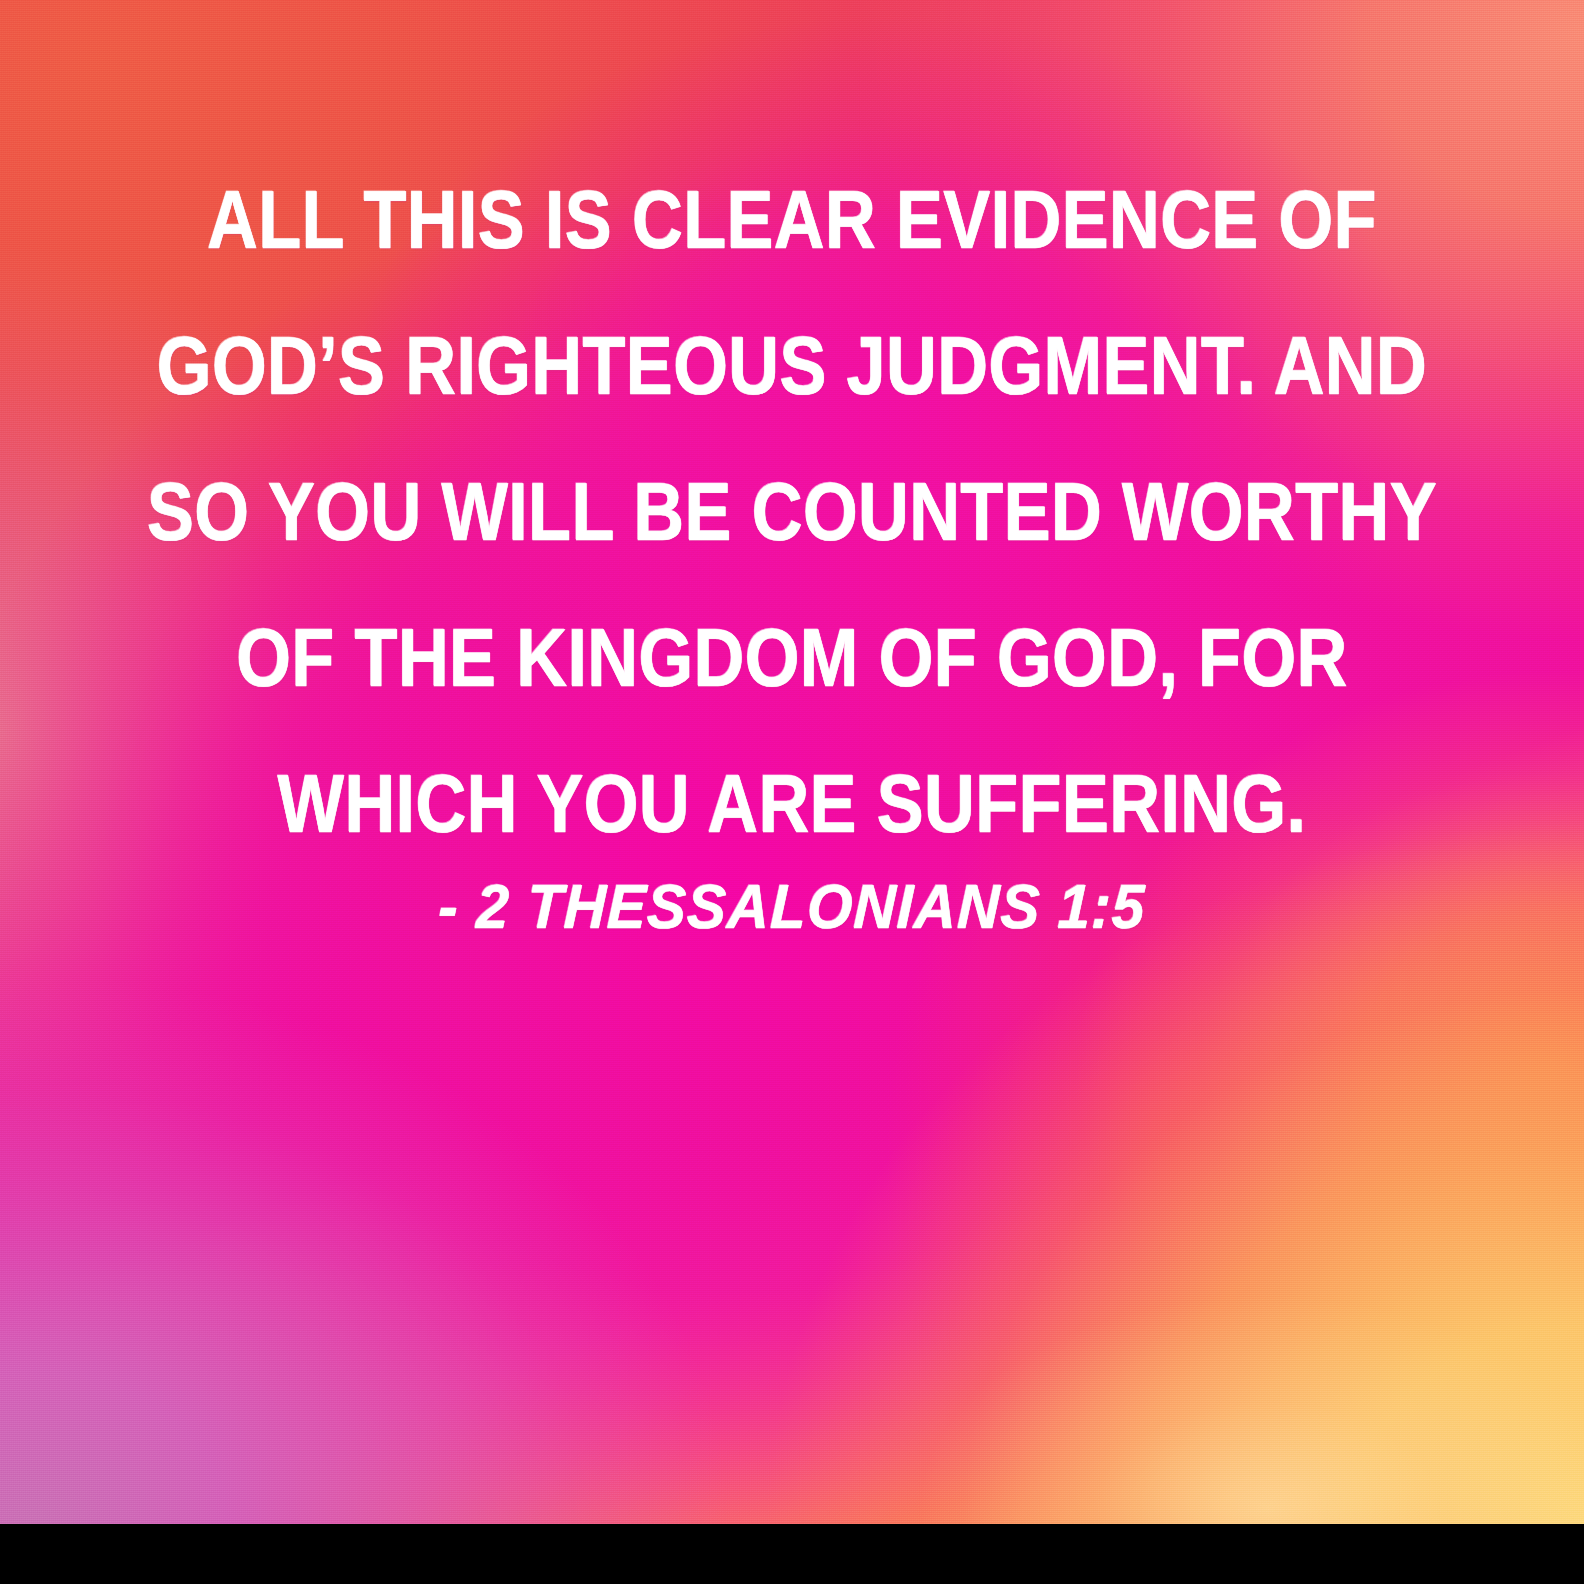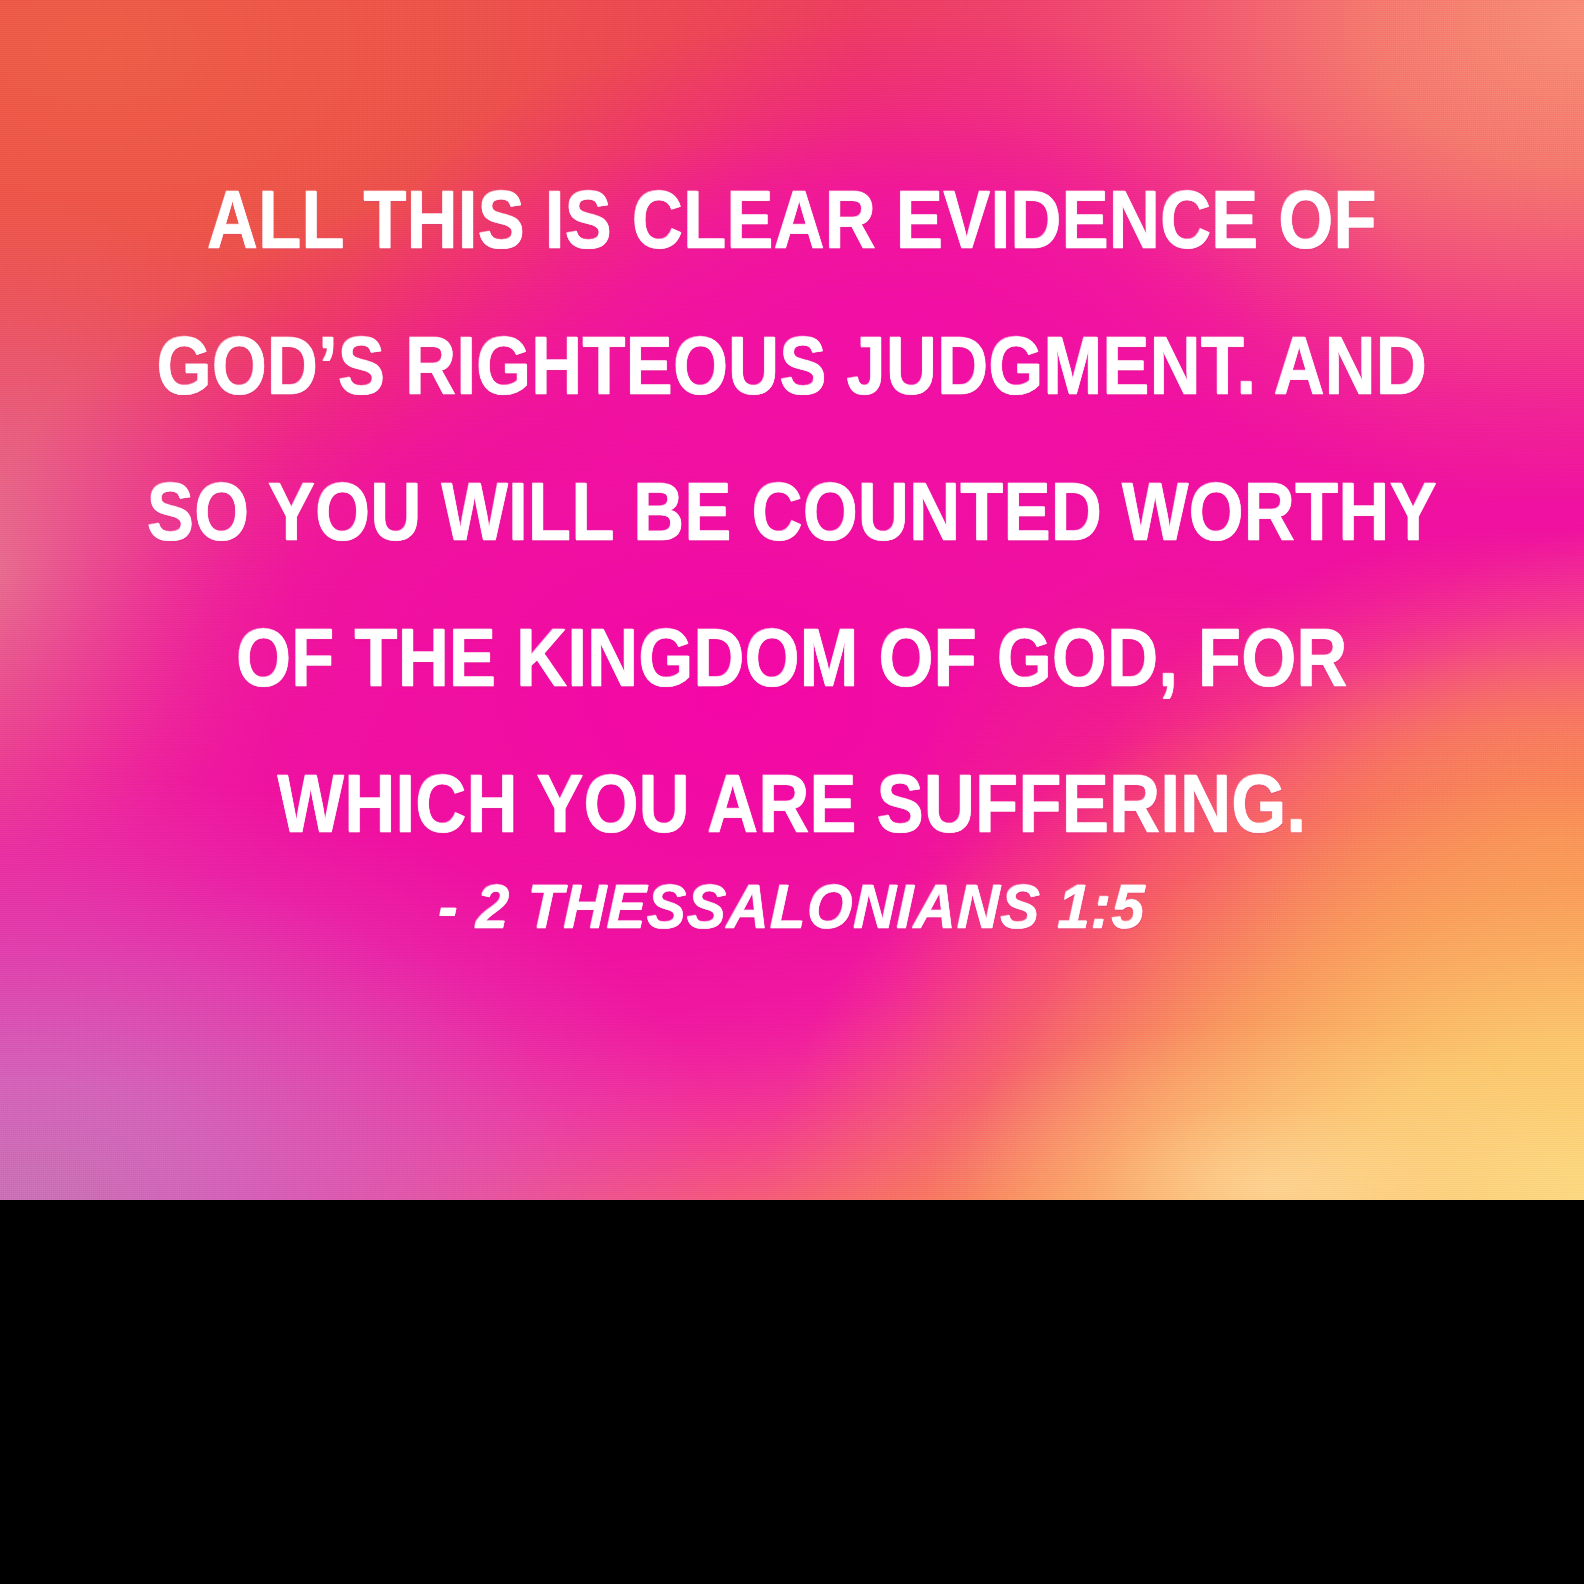--- a/index.html
+++ b/index.html
@@ -5,21 +5,21 @@
 <style>
   html, body {
     margin: 0;
     padding: 0;
     background: #000;
   }
 
   #canvas {
     position: relative;
     width: 1584px;
-    height: 1200px;
+    height: 1524px;
     overflow: hidden;
     font-family: "Liberation Sans", "DejaVu Sans", sans-serif;
     
     background-color: #6d28d9;
     isolation: isolate;
   }
 
   
   .mesh {
     position: absolute;

